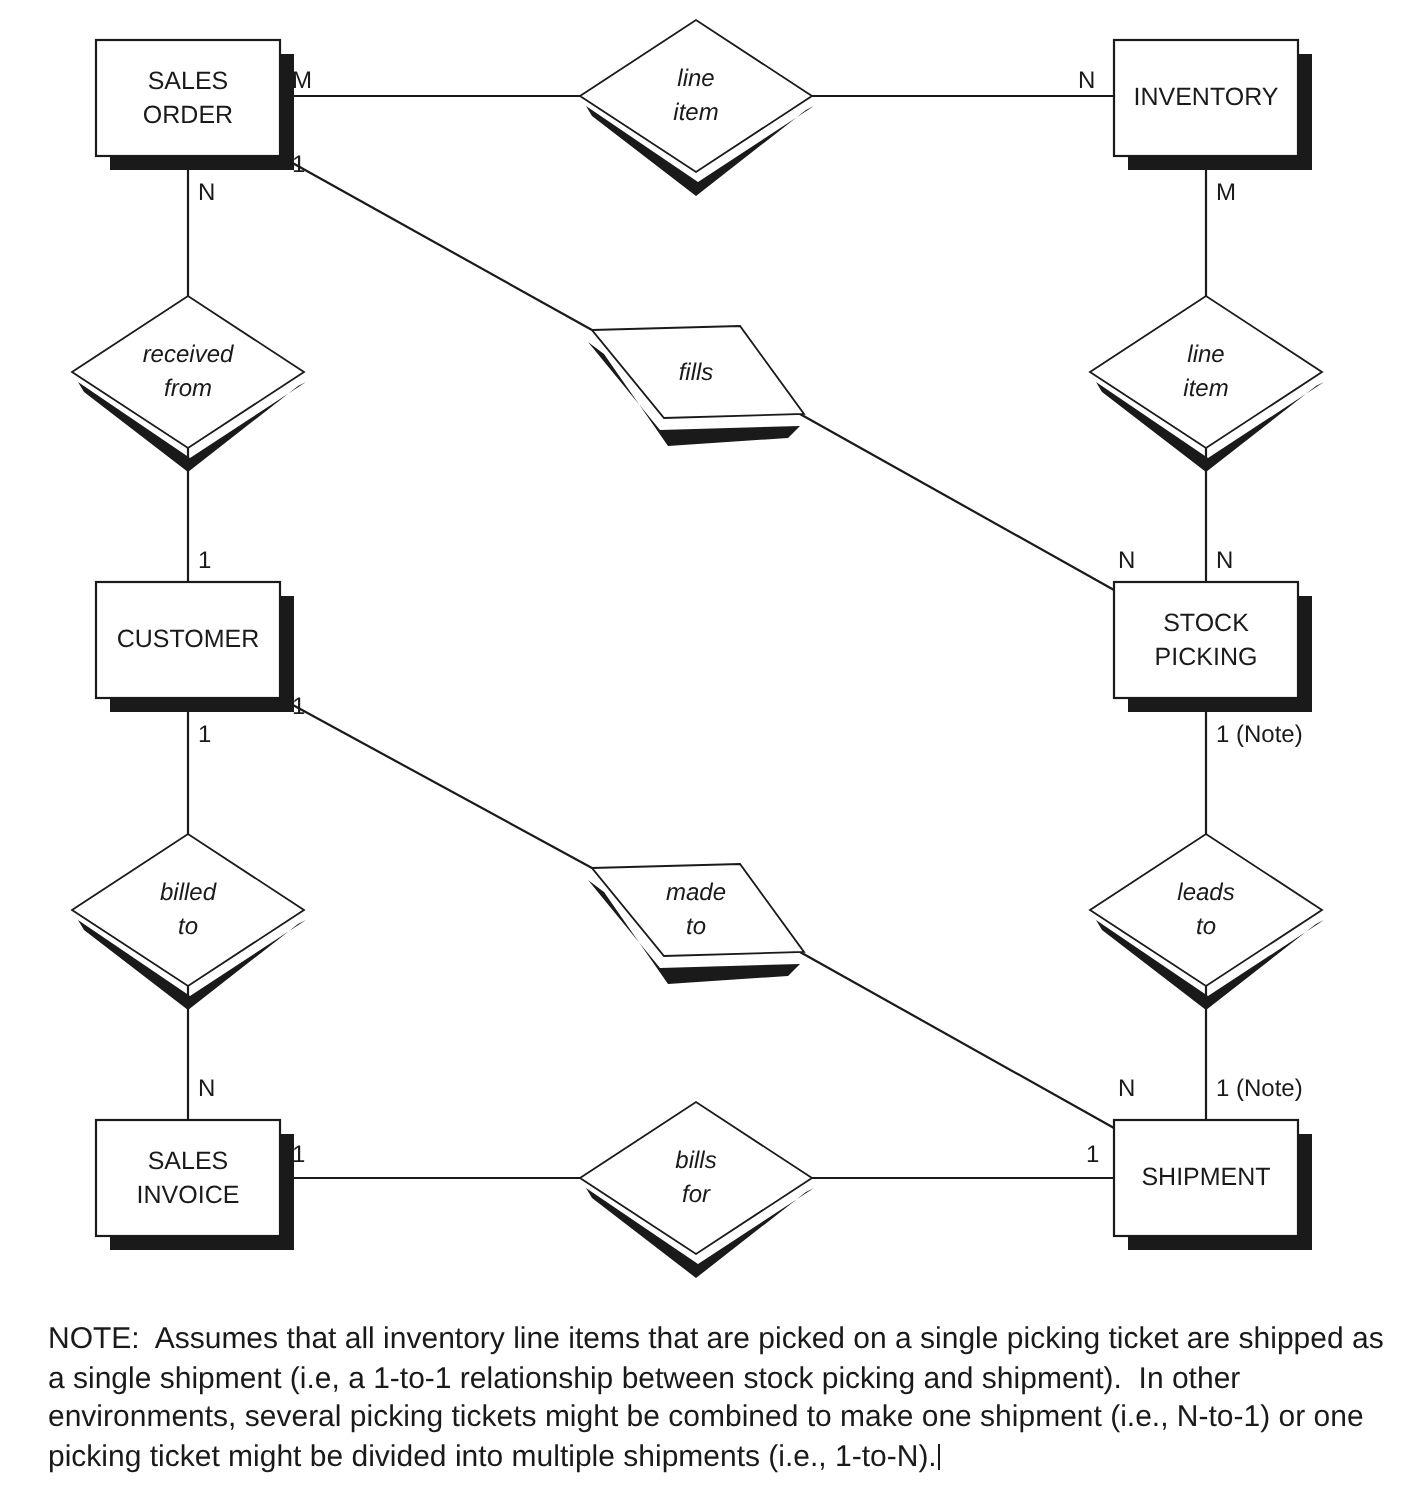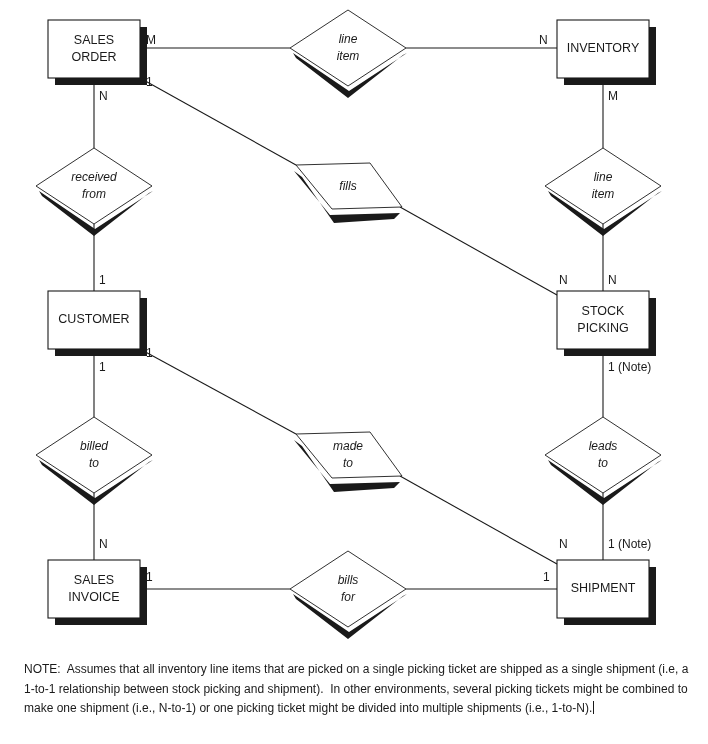--- a/index.html
+++ b/index.html
@@ -69,21 +69,21 @@
     stroke: #1a1a1a;
     stroke-width: 1.1;
     fill: none;
   }
   .note-block {
     position: absolute;
     left: 24px;
     top: 660px;
     width: 668px;
     font-family: "Liberation Sans", sans-serif;
-    font-size: 12px;
+    font-size: 15px;
     line-height: 19.5px;
     color: #1a1a1a;
     white-space: pre-wrap;
   }
   .note-caret {
     display: inline-block;
     width: 1px;
     height: 13px;
     background: #1a1a1a;
     vertical-align: -2px;

